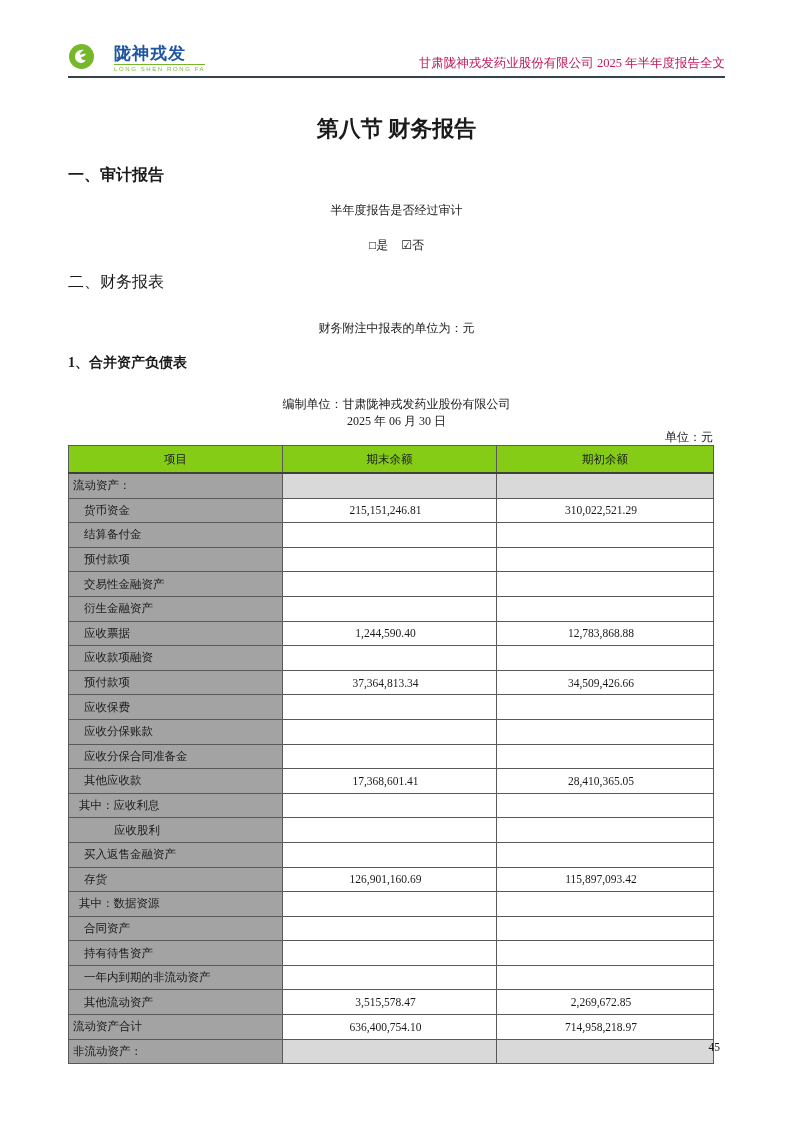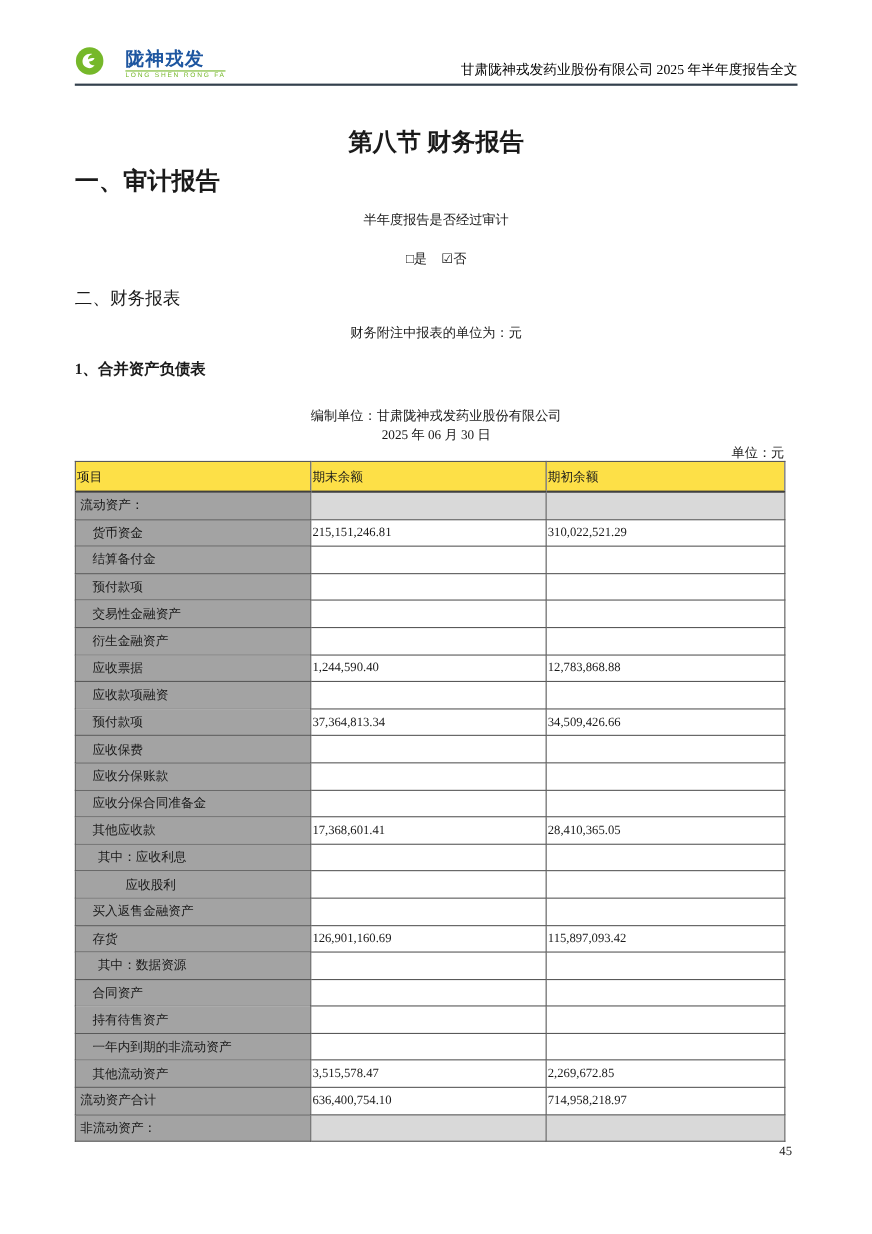--- a/index.html
+++ b/index.html
@@ -12,48 +12,48 @@
     box-sizing:border-box;
     padding:44px 68px 0 68px;
     overflow:hidden;
   }
   
   .hdr{display:flex;align-items:flex-end;justify-content:space-between;height:30px;}
   .logo{display:flex;align-items:center;gap:19px;}
   .logo-txt{display:flex;flex-direction:column;line-height:1;}
   .logo-cn{font-size:17px;font-weight:bold;color:#1e56a0;font-family:"Liberation Sans","DejaVu Sans",sans-serif;letter-spacing:1px;}
   .logo-en{font-size:6px;color:#76b82a;letter-spacing:1.6px;margin-top:2px;font-family:"Liberation Sans","DejaVu Sans",sans-serif;border-top:1px solid #76b82a;padding-top:1px;}
-  .doc-title{font-size:12.5px;color:#000000;padding-bottom:2px;}
+  .doc-title{font-size:12.5px;color:#be185d;padding-bottom:2px;}
   .rule{height:2px;background:#33404d;margin-top:2px;}
   
   h1{margin:36px 0 0 0;text-align:center;font-size:22px;line-height:30px;font-weight:bold;}
-  .h2a{margin-top:11px;font-size:22px;line-height:20px;font-weight:bold;}
+  .h2a{margin-top:21px;font-size:16px;line-height:20px;font-weight:bold;}
   .h2b{margin-top:19px;font-size:16px;line-height:20px;font-weight:normal;}
   .h3{margin-top:18px;font-size:14px;line-height:18px;font-weight:bold;}
   .p{font-size:12px;line-height:16px;text-align:center;}
   .p1{margin-top:17px;}
   .p2{margin-top:19px;}
   .p3{margin-top:8px;}
-  .p4{margin-top:12px;font-family:Liberation Serif, serif;}
+  .p4{margin-top:28px;font-family:Liberation Serif, serif;}
   .p5{margin-top:24px;}
   .p-center{text-align:center;margin-top:1px;}
   .p-right{text-align:right;margin-top:0;width:645px;}
   .chk{margin-right:10px;}
   
   table{width:645px;border-collapse:collapse;table-layout:fixed;margin-top:0;}
   col.c1{width:214px;}col.c2{width:214px;}col.c3{width:217px;}
   th,td{border:1px solid #595959;font-weight:normal;overflow:hidden;white-space:nowrap;}
-  th{height:24px;background:#fde047;font-size:11.5px;text-align:left;border-bottom:2px solid #404040;}
+  th{height:24px;background:#84cc16;font-size:11.5px;text-align:center;border-bottom:2px solid #404040;}
   td{height:21.6px;font-size:11.5px;}
   td.item{background:#a3a3a3;text-align:left;}
-  td.num{text-align:left;padding-right:9px;background:#fff;}
+  td.num{text-align:center;padding-right:9px;background:#fff;}
   tr.section-row td.num{background:#d9d9d9;}
   .ind0{padding-left:4px;}
   .ind1{padding-left:15px;}
-  .ind2{padding-left:20px;}
+  .ind2{padding-left:10px;}
   .ind3{padding-left:45px;}
   
   .page-num{position:absolute;top:1041px;right:73px;font-size:11.5px;color:#1a1a1a;}
 </style>
 </head>
 <body>
 
 <div class="page">
 
   <div class="hdr">

